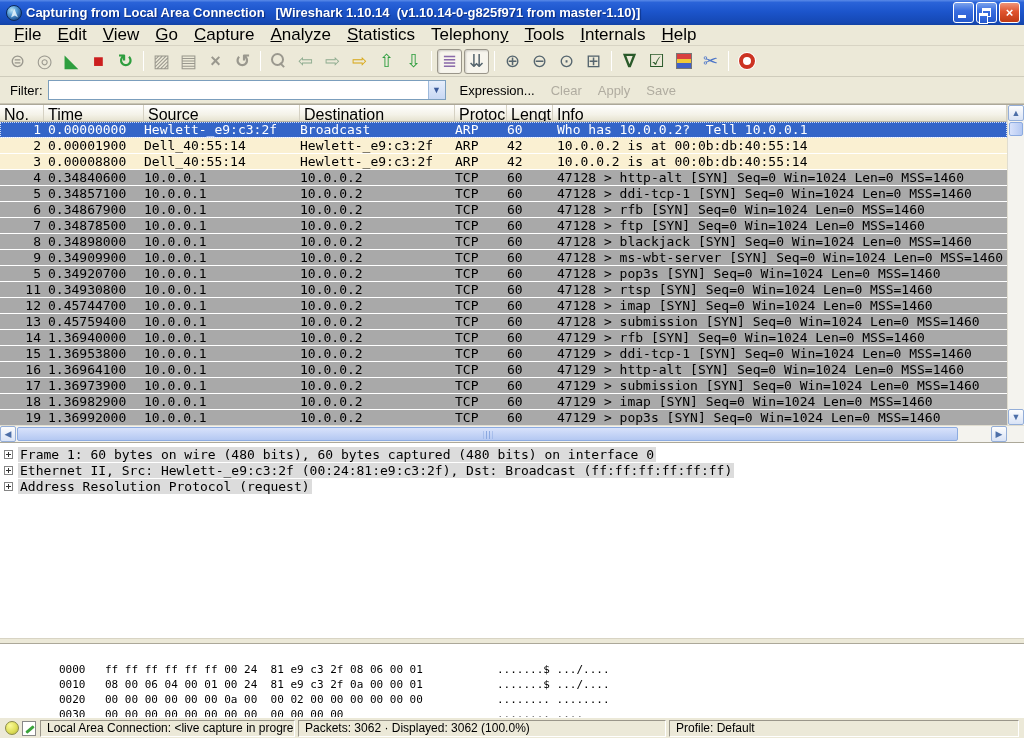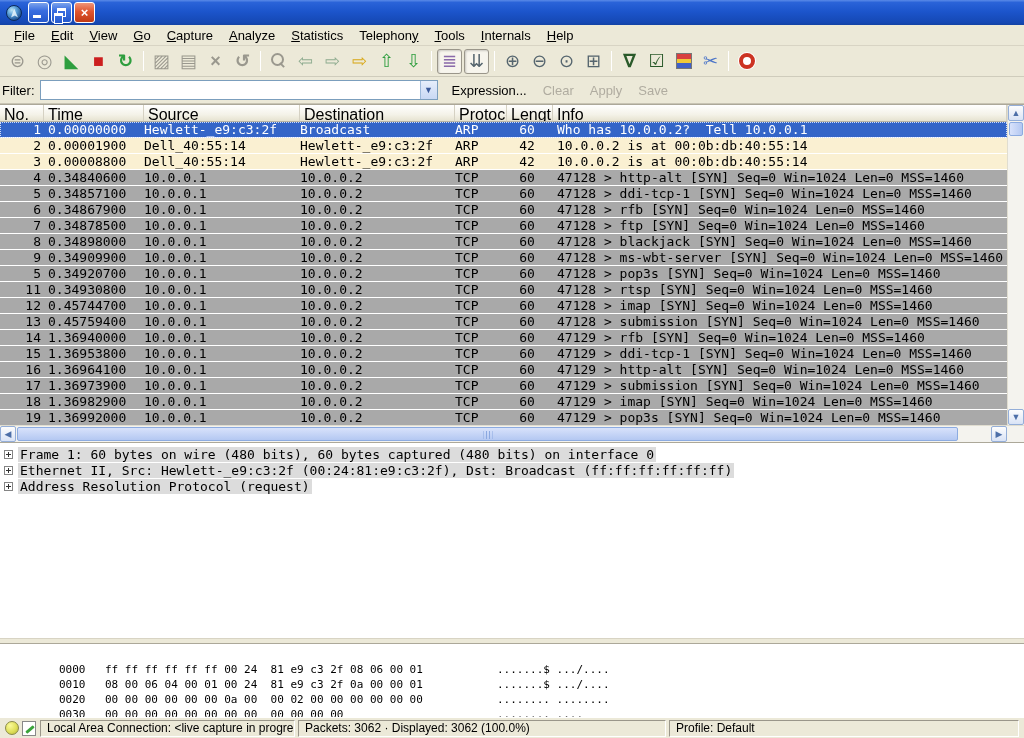--- a/index.html
+++ b/index.html
@@ -20,21 +20,21 @@
   .winbtn { width:21px; height:21px; margin-left:2px; border:1px solid #fff; border-radius:3px;
     display:flex; align-items:center; justify-content:center; color:#fff; font-size:13px; font-weight:bold;
     background:linear-gradient(180deg,#7aa2ec 0%,#3a6ee0 40%,#2458cc 100%); flex:0 0 21px; position:relative; }
   .winbtn.close { background:linear-gradient(180deg,#f09578 0%,#e0552f 45%,#c03a14 100%); }
   .minglyph { position:absolute; left:4px; bottom:4px; width:8px; height:3px; background:#fff; }
   .restglyph { position:absolute; left:5px; top:5px; width:9px; height:9px; border:1px solid #fff; border-top-width:3px; background:transparent; }
   .restglyph::after { content:""; position:absolute; left:-4px; top:2px; width:7px; height:7px; border:1px solid #fff; border-top-width:3px; background:linear-gradient(180deg,#3a6ee0,#2458cc); }
 
   
   .menubar { height:21px; flex:0 0 21px; display:flex; align-items:center; background:#ece9d8;
-    border-bottom:1px solid #d8d4c4; padding-left:6px; font-size:13px; }
+    border-bottom:1px solid #d8d4c4; padding-left:6px; font-size:17px; }
   .mitem { padding:2px 8px; color:#000; cursor:default; }
   .accel { text-decoration:underline; }
 
   
   .toolbar { height:31px; flex:0 0 31px; display:flex; align-items:center; background:#ece9d8;
     border-bottom:1px solid #cfccbc; padding-left:4px; }
   .tbtn { width:25px; height:25px; display:flex; align-items:center; justify-content:center;
     font-size:14px; color:#555; margin:0 1px; }
   .tglyph { line-height:1; }
   .tsep { width:1px; height:20px; background:#c4c0ae; border-right:1px solid #fff; margin:0 4px; }
@@ -55,21 +55,21 @@
   .mag::after { content:""; width:6px; height:2px; background:currentColor; position:absolute; left:13px; top:15px; transform:rotate(45deg); }
   .swatch { position:relative; }
   .swatch::before { content:""; width:14px; height:14px; border:1px solid #777;
     background:linear-gradient(180deg,#d84040 0 33%,#f0c838 33% 66%,#4060c8 66% 100%); }
   .ring { position:relative; }
   .ring::before { content:""; width:8px; height:8px; border:4px solid #cc3322; border-radius:50%;
     box-shadow:0 0 0 1px #fff, inset 0 0 0 1px #fff; background:#fff; }
 
   
   .filterbar { height:27px; flex:0 0 27px; display:flex; align-items:center; background:#ece9d8;
-    border-bottom:1px solid #c8c4b4; padding-left:2px; font-size:13px; }
+    border-bottom:1px solid #c8c4b4; padding-left:10px; font-size:13px; }
   .filter-label { margin-right:5px; }
   .combo { width:398px; height:20px; background:#fff; border:1px solid #7b9ebd; display:flex; }
   .combo input { flex:1; border:0; outline:none; font-size:13px; padding:0 3px; font-family:"Liberation Sans",sans-serif; }
   .combo-arrow { width:17px; height:18px; background:linear-gradient(180deg,#e6eefb,#c8d8f4); border-left:1px solid #9db9db;
     display:flex; align-items:center; justify-content:center; color:#3a5a9a; font-size:9px; }
   .fbtn { margin-left:14px; color:#000; }
   .fbtn.disabled { color:#b0aca0; margin-left:16px;text-align:right; }
 
   
   .packet-area { height:338px; flex:0 0 338px; position:relative; background:#fff; border-top:1px solid #aca899; }
@@ -77,21 +77,21 @@
   .plist-header { height:17px; margin-right:17px; }
   .hcell { background:linear-gradient(180deg,#ffffff,#f4f2e8 60%,#e6e2d0 100%);
     border-right:1px solid #d5d1c3; border-bottom:1px solid #b8b4a4;
     font-size:16px; padding:1px 4px; white-space:nowrap; overflow:hidden; }
   .plist-rows { position:absolute; top:17px; left:0; right:17px; bottom:17px; overflow:hidden;
     font-family:"DejaVu Sans Mono", monospace; font-size:13px; }
   .prow { height:16px; line-height:15px; border-bottom:1px solid #fff; white-space:pre; overflow:hidden; }
   .prow span { overflow:hidden; white-space:pre; }
   .c-no { text-align:right; padding-right:3px; }
   .c-time { padding-left:4px; }
-  .c-len { text-align:center; padding-right:6px; }
+  .c-len { text-align:left; padding-right:6px; }
   .c-info { padding-left:4px; }
   .prow.sel { background:#3465c8; color:#fff; outline:1px dotted #cfdcf8; outline-offset:-1px; }
   .prow.arp { background:#faf0d2; color:#000; }
   .prow.tcp { background:#a9a9a9; color:#000; }
 
   
   .vscroll { position:absolute; top:0; right:0; width:17px; bottom:17px; background:#f4f3ee; border-left:1px solid #e0ddd0; display:flex; flex-direction:column; }
   .sbtn { height:16px; flex:0 0 16px; background:linear-gradient(180deg,#fdfdfd,#d9e3f6); border:1px solid #94aed8; border-radius:2px;
     color:#4d6fa8; font-size:9px; display:flex; align-items:center; justify-content:center; }
   .vthumb { height:14px; margin:1px 1px; background:linear-gradient(90deg,#d8e2fb,#b4c8f2); border:1px solid #8cabe0; border-radius:2px; }
@@ -138,20 +138,21 @@
   .sp-pk { width:368px; flex:0 0 368px; }
   .sp-prof { flex:1; }
 </style>
 </head>
 <body>
 
 <div class="window">
 
   <div class="titlebar">
     <span class="appicon"></span>
+    <span class="title-text">Capturing from Local Area Connection   [Wireshark 1.10.14  (v1.10.14-0-g825f971 from master-1.10)]</span>
     <span class="winbtn">
         <span class="minglyph"></span>
       </span>
     <span class="winbtn">
         <span class="restglyph"></span>
       </span>
     <span class="winbtn close">
         <span>×</span>
       </span>
   </div>

